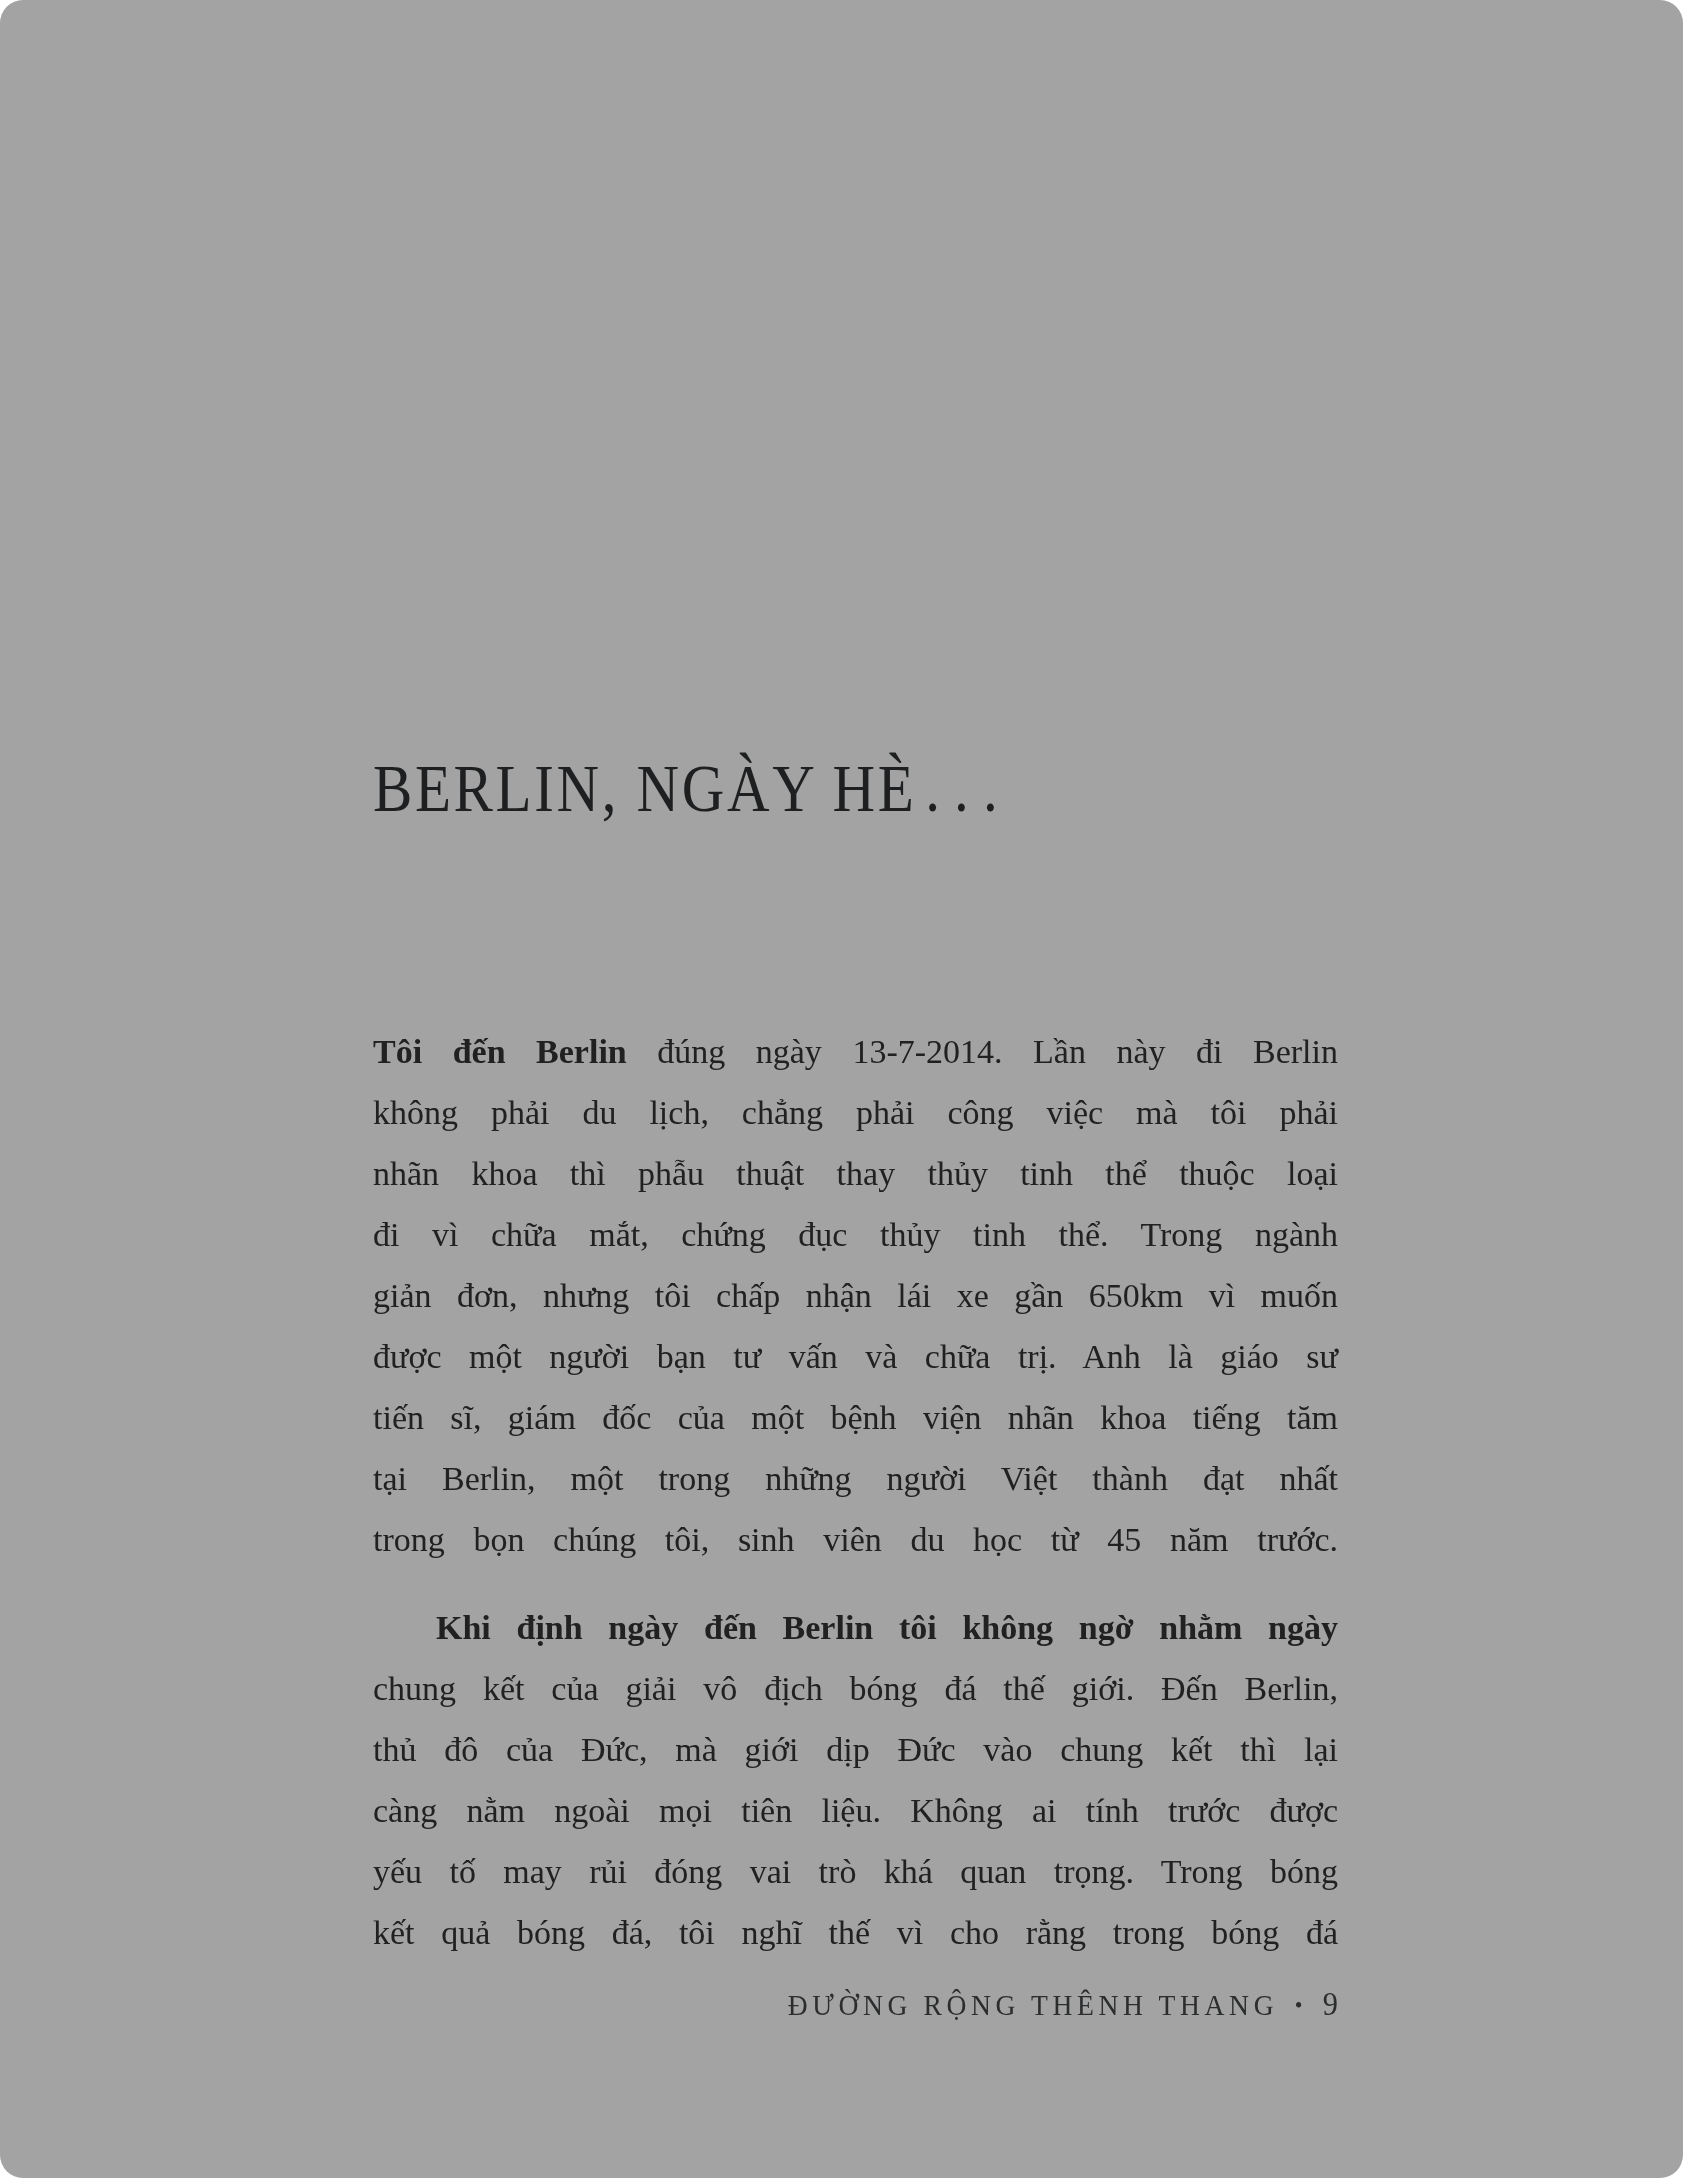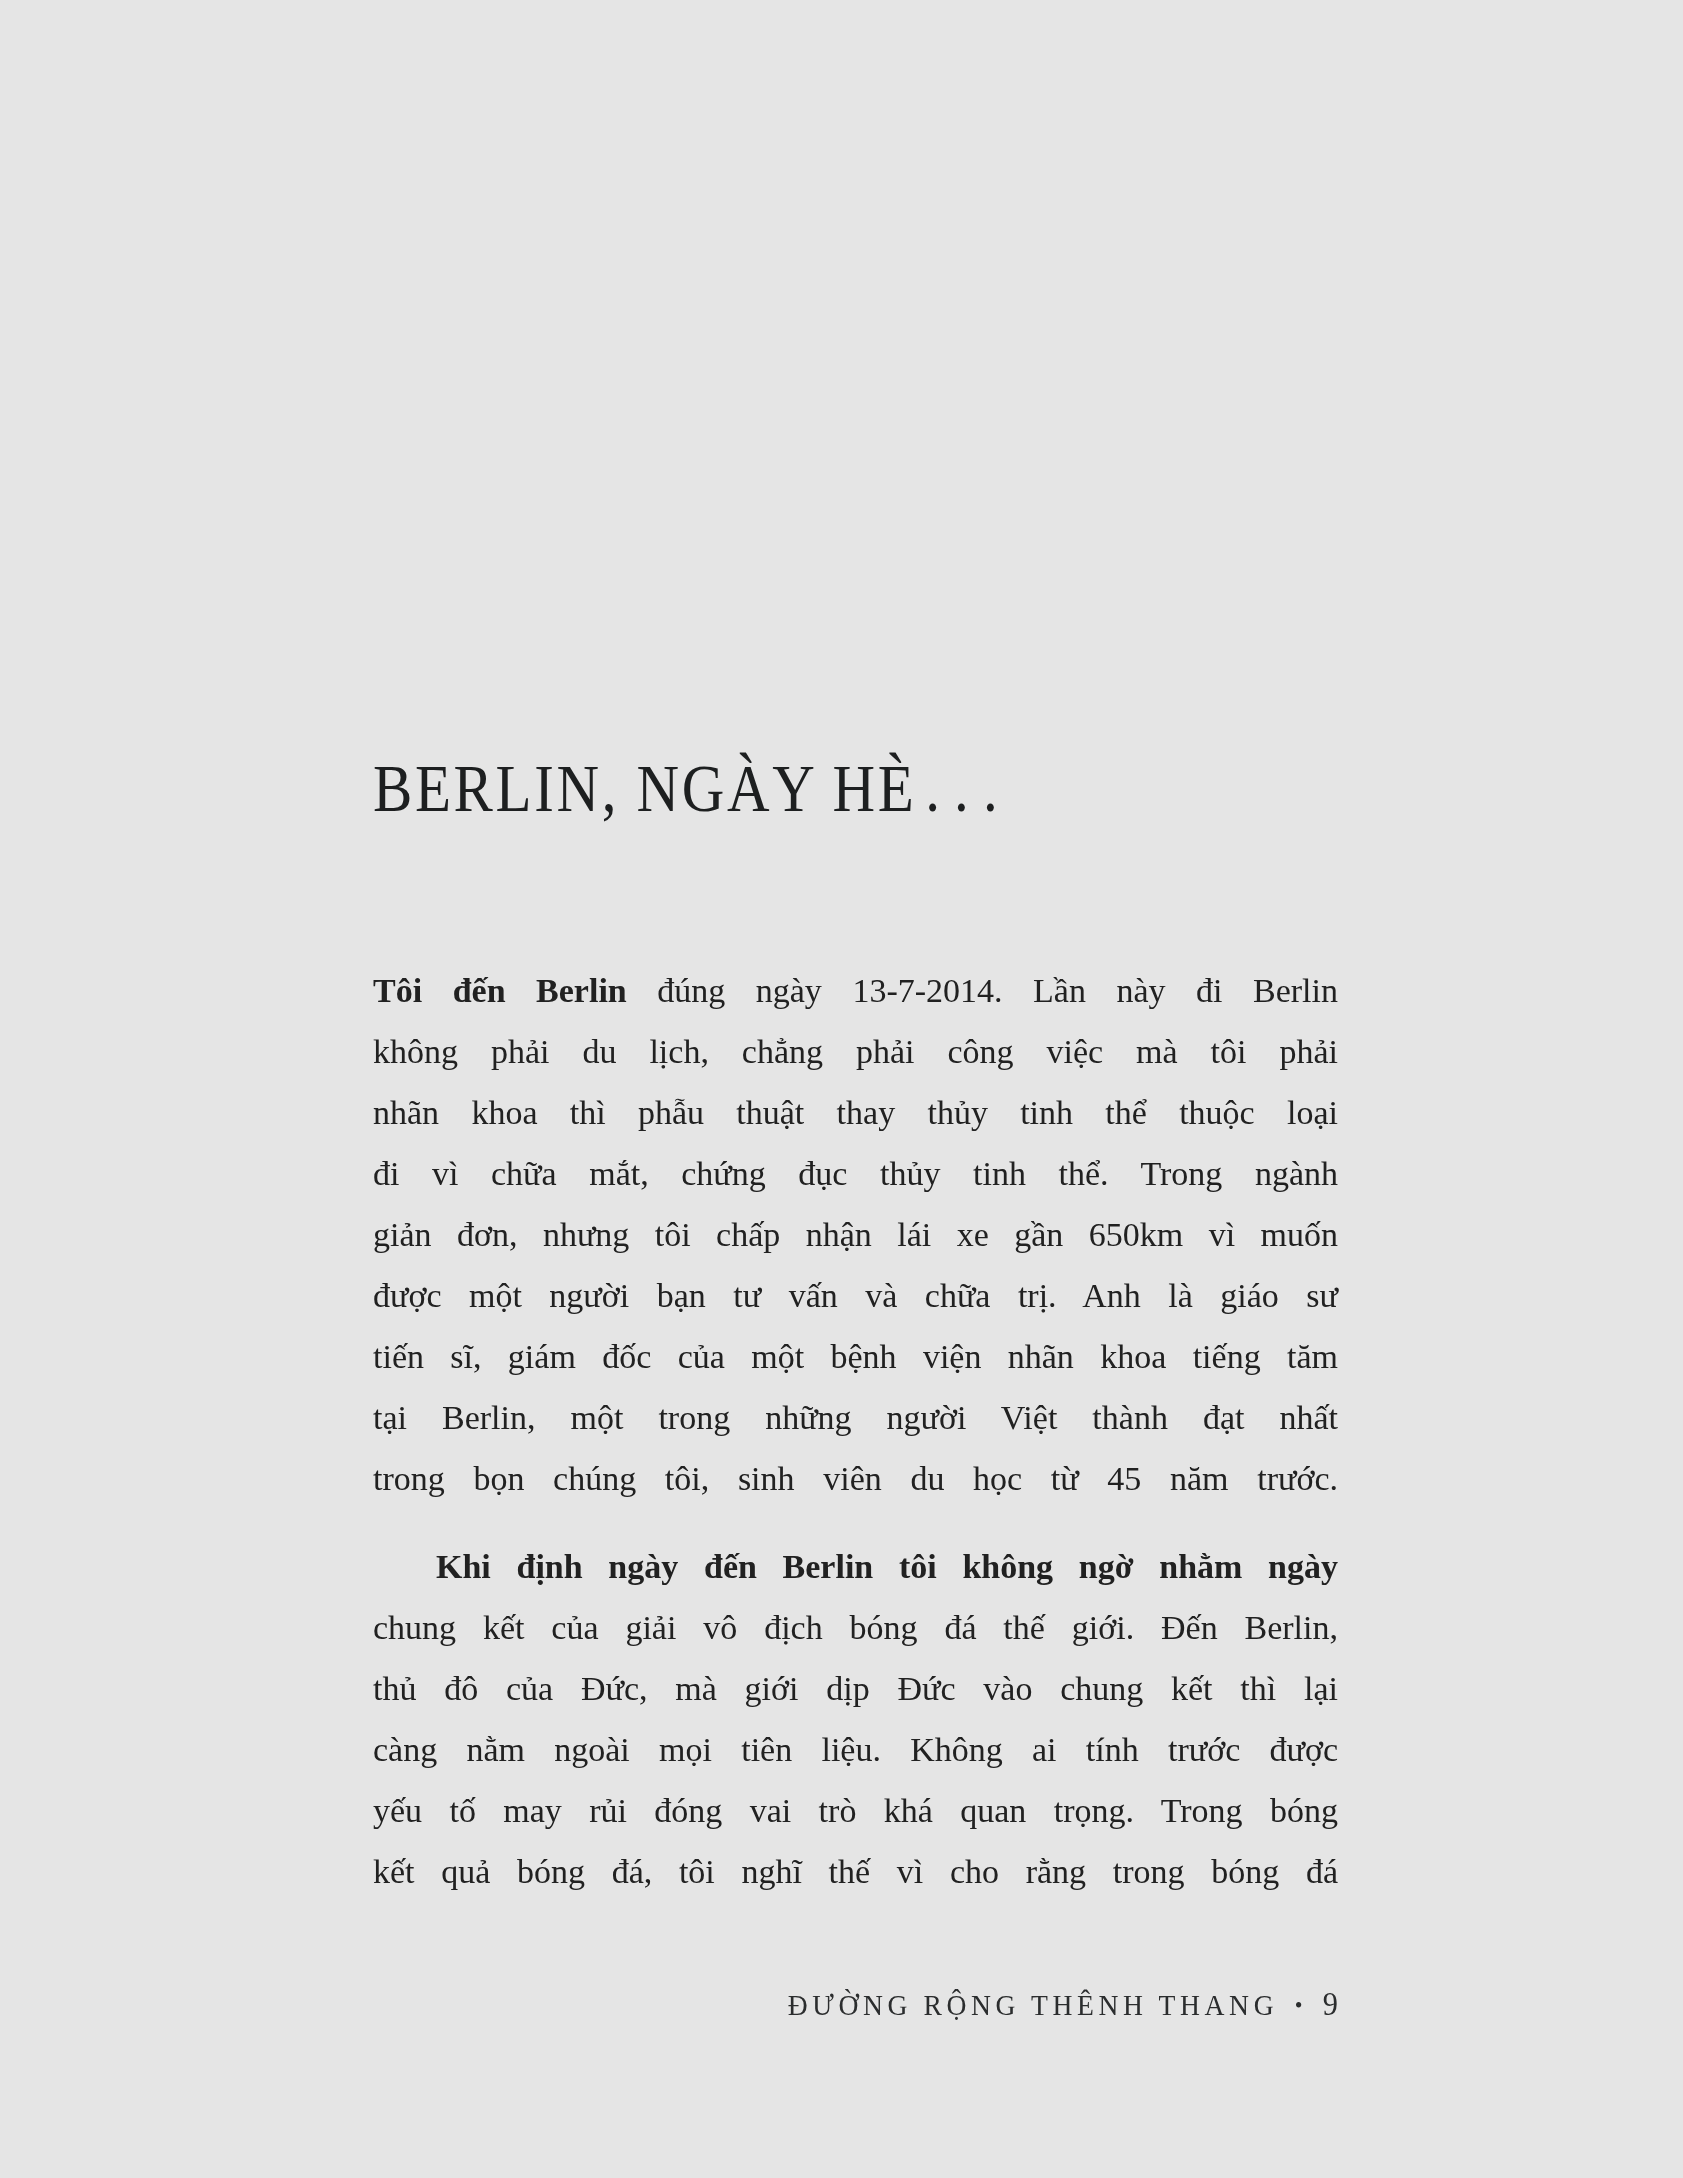--- a/index.html
+++ b/index.html
@@ -4,24 +4,25 @@
 <style>
   html, body {
     margin: 0;
     padding: 0;
     background: #ffffff;
   }
   .book-page {
     position: relative;
     width: 1683px;
     height: 2178px;
-    background: #e5e5e5;
+    background: #a3a3a3;
     font-family: "Liberation Serif", "DejaVu Serif", serif;
     color: #212121;
     overflow: hidden;
+    border-radius: 23px;
   }
   
   .chapter-title {
     position: absolute;
     left: 373px;
     top: 705px;
     font-size: 67px;
     font-weight: 400;
     letter-spacing: 3px;
     white-space: nowrap;
@@ -30,21 +31,21 @@
     color: #1d1f20;
   }
   .chapter-title .ellipsis {
     letter-spacing: 16px;
     margin-left: 10px;
   }
   
   .page-body {
     position: absolute;
     left: 373px;
-    top: 960px;
+    top: 1021px;
     width: 965px;
     font-size: 34px;
     color: #212121;
   }
   .paragraph { margin: 0; padding: 0; }
   .paragraph + .paragraph { margin-top: 27px; }
   .bodyline {
     height: 61px;
     line-height: 61px;
     text-align: justify;

